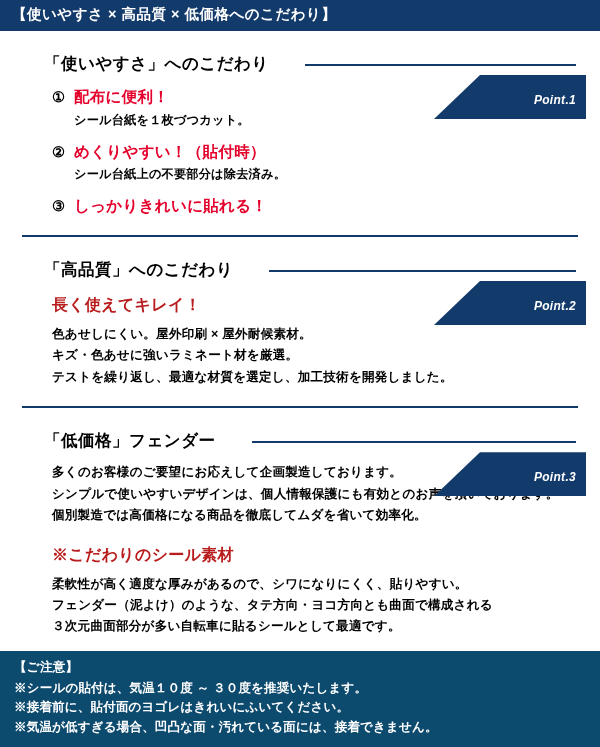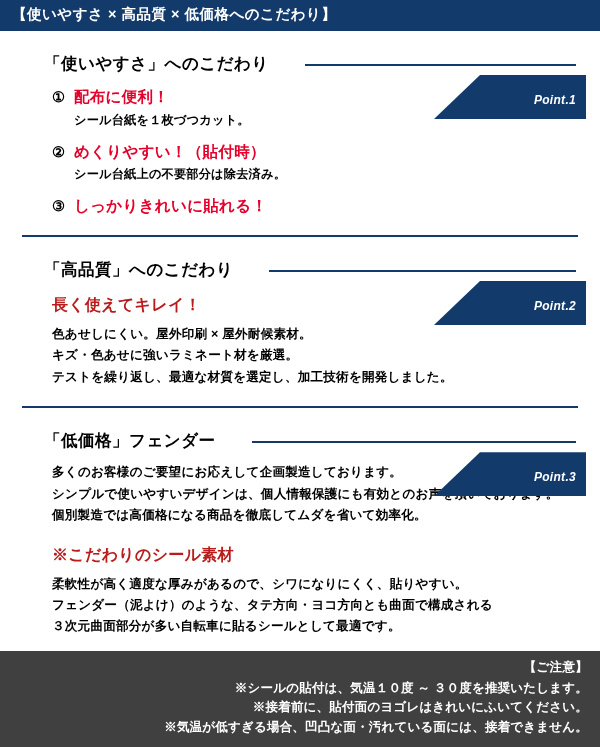--- a/index.html
+++ b/index.html
@@ -142,24 +142,23 @@
     background: #123a6b;
     margin: 18px 22px 0 22px;
   }
 
   
   .caution {
     position: absolute;
     left: 0;
     right: 0;
     bottom: 0;
-    background: #404040;
+    background: #0c4a6e;
     color: #ffffff;
     padding: 8px 12px 10px 14px;
-    text-align: right;
   }
   .caution-title {
     font-size: 12.5px;
     font-weight: bold;
     margin-bottom: 3px;
     letter-spacing: 0.3px;
   }
   .caution-line {
     font-size: 12.5px;
     font-weight: bold;

